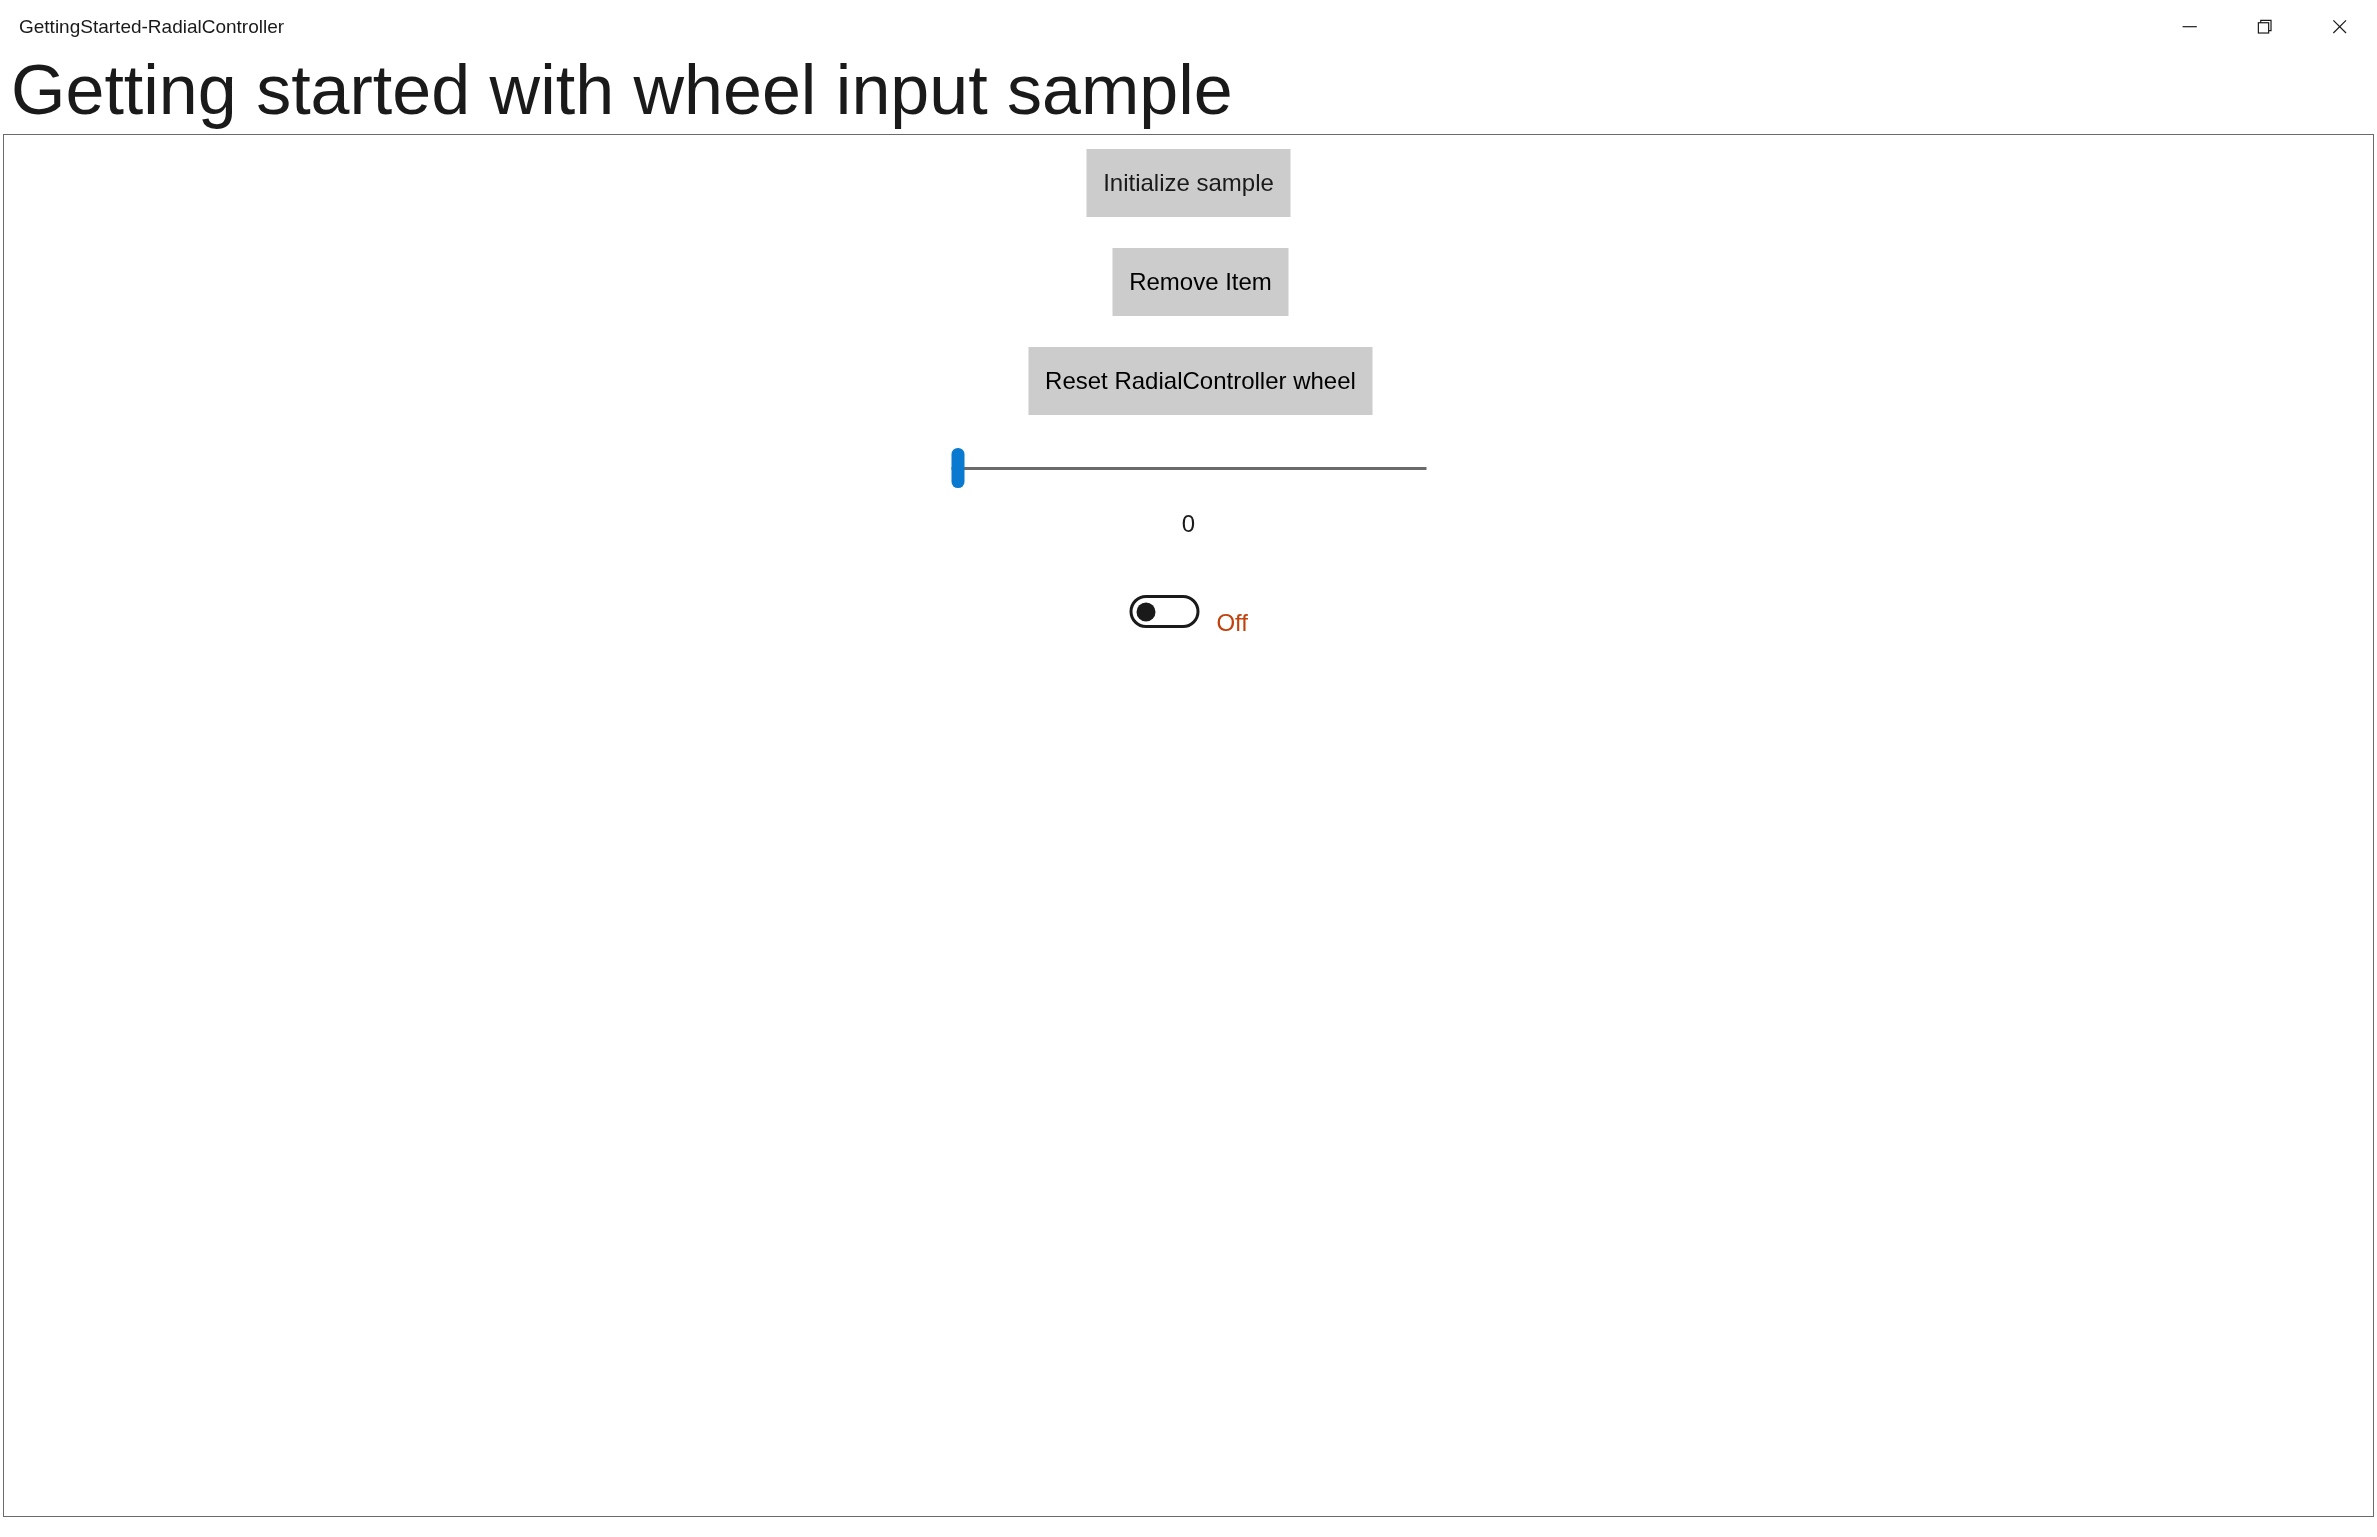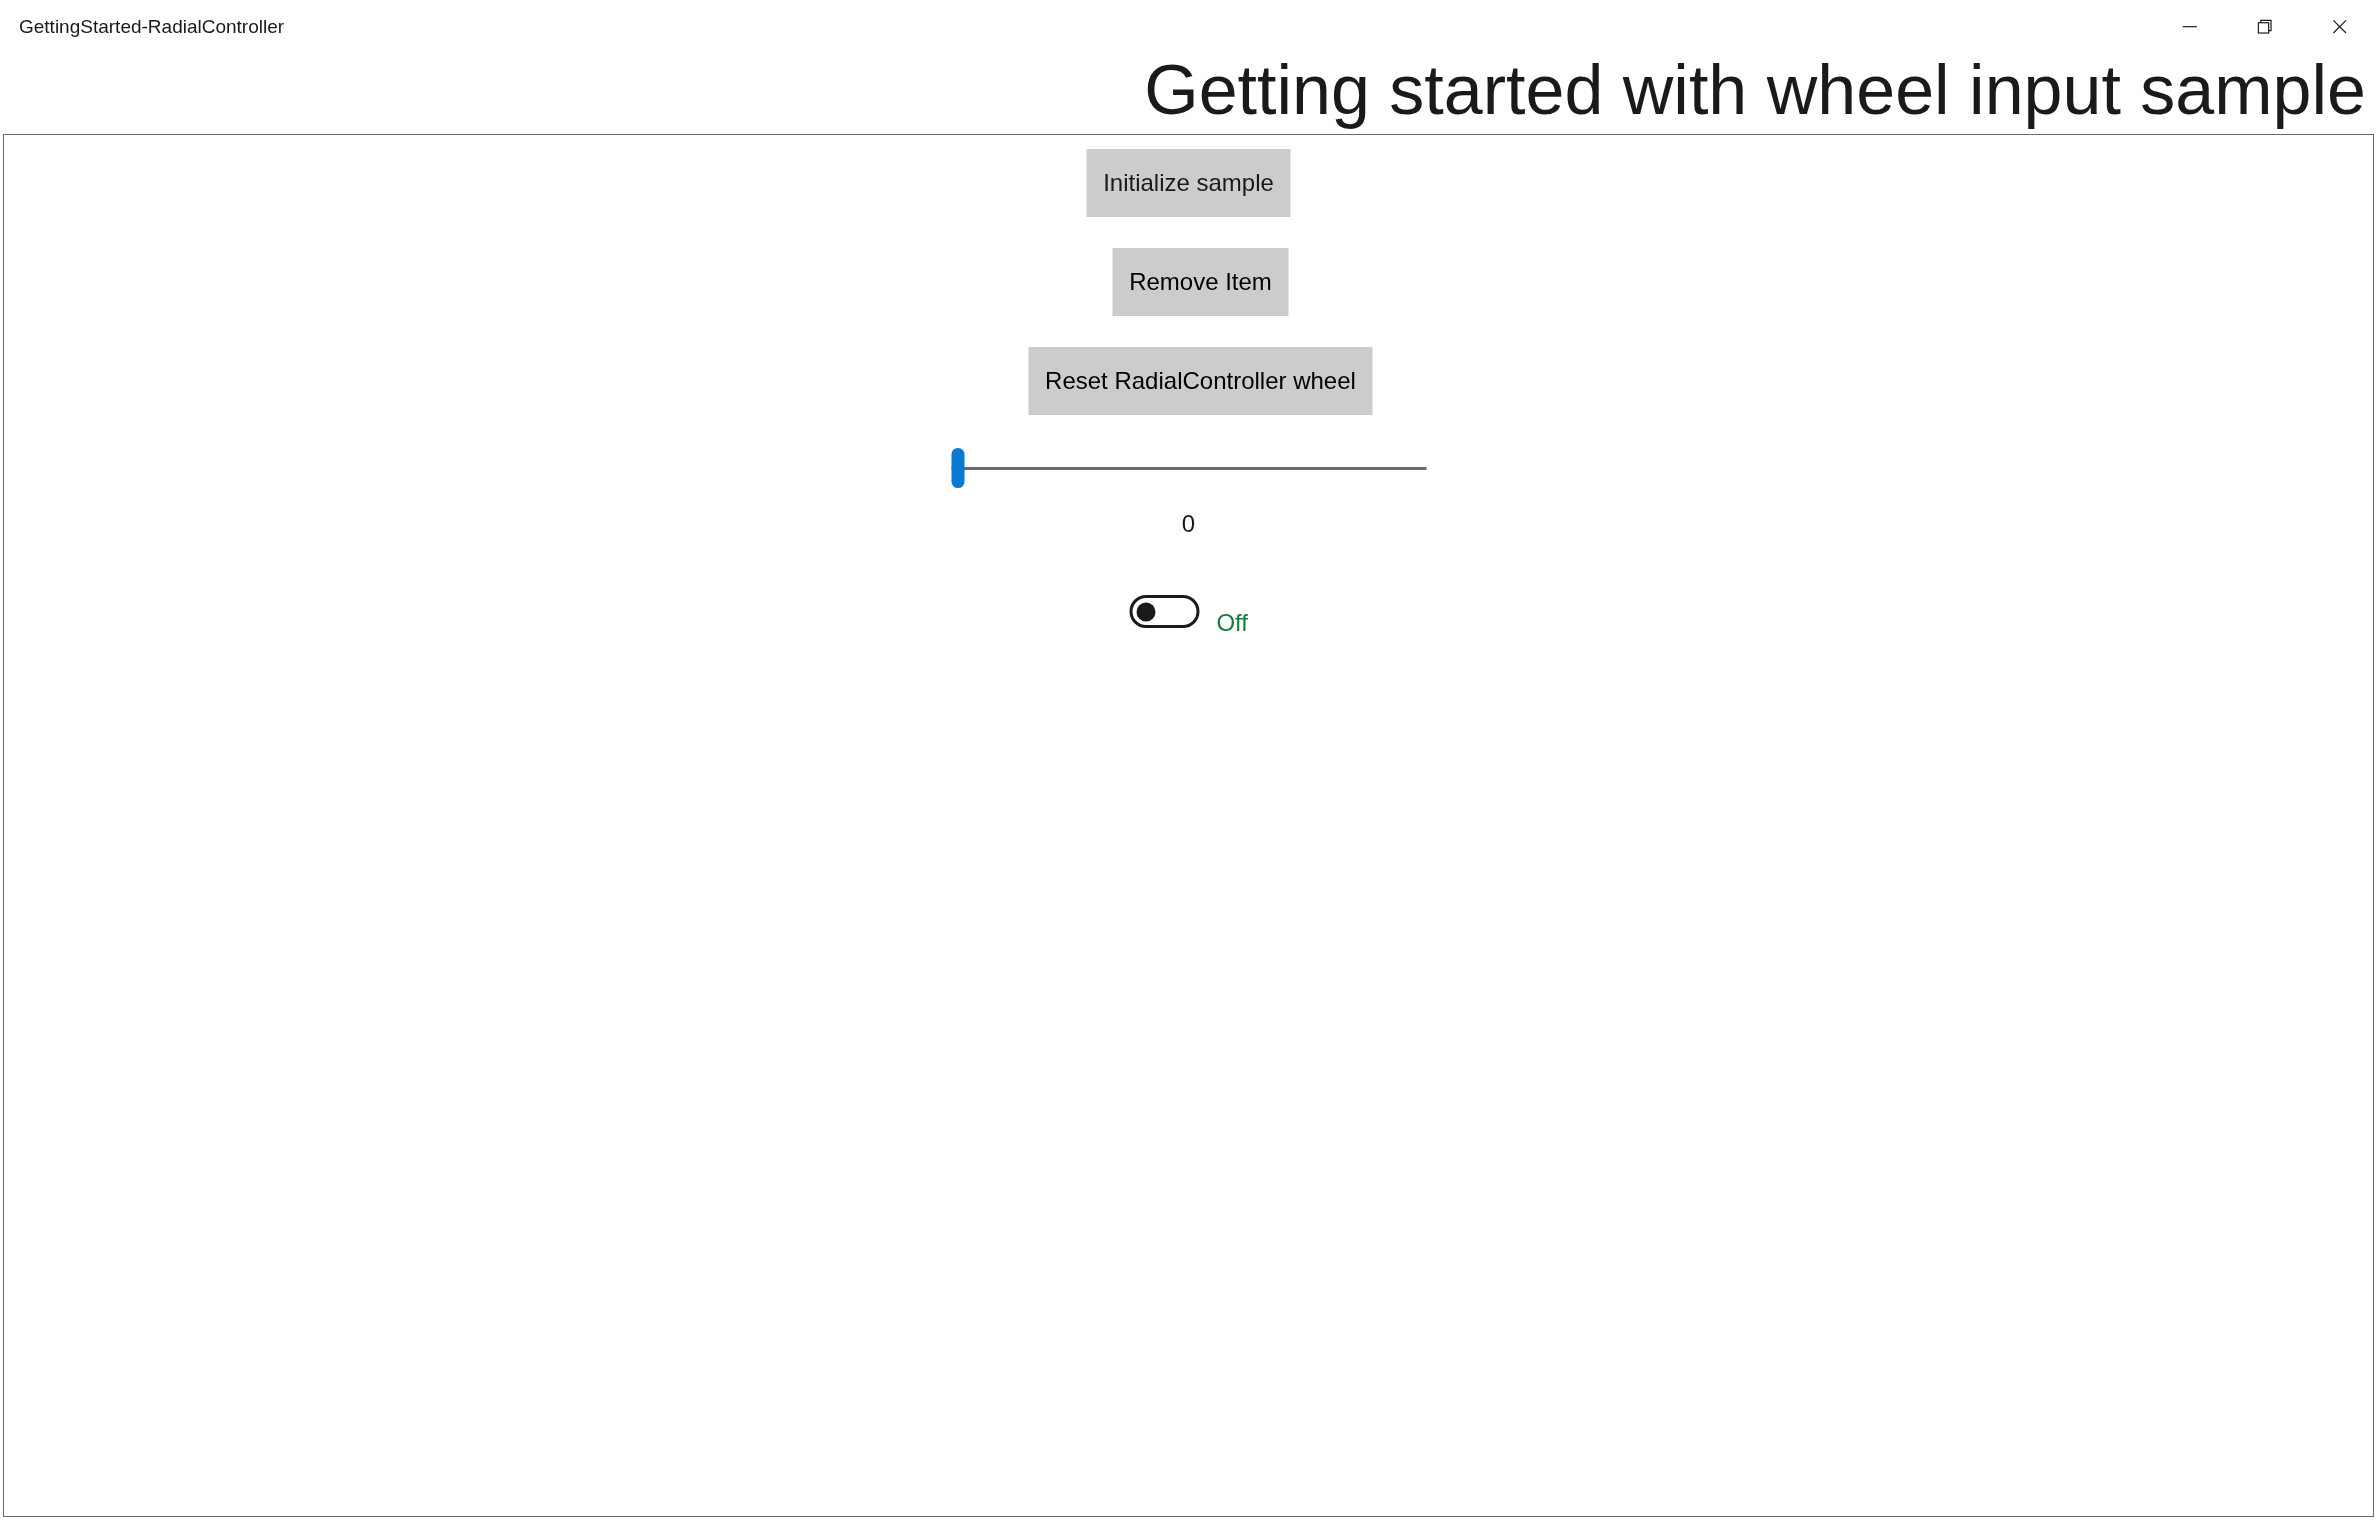--- a/index.html
+++ b/index.html
@@ -47,21 +47,20 @@
       cursor: default;
     }
 
     .window-control svg {
       stroke: #1a1a1a;
       stroke-width: 1.5;
     }
 
     .page-header {
       padding: 0 11px 6.3px 11px;
-      text-align: right;
     }
 
     .page-title {
       font-size: 70px;
       font-weight: 300;
       color: #1a1a1a;
       line-height: 1.05;
     }
 
     .content-frame {
@@ -155,21 +154,21 @@
       top: 50%;
       transform: translateY(-50%);
       width: 19px;
       height: 19px;
       background: #1a1a1a;
       border-radius: 50%;
     }
 
     .toggle-label {
       font-size: 24px;
-      color: #15803d;
+      color: #c2410c;
       margin-top: 22px;
     }
   </style>
 </head>
 <body>
 
 <div class="titlebar">
   <div class="titlebar-title">GettingStarted-RadialController</div>
   <div class="window-controls">
     <div class="window-control">

